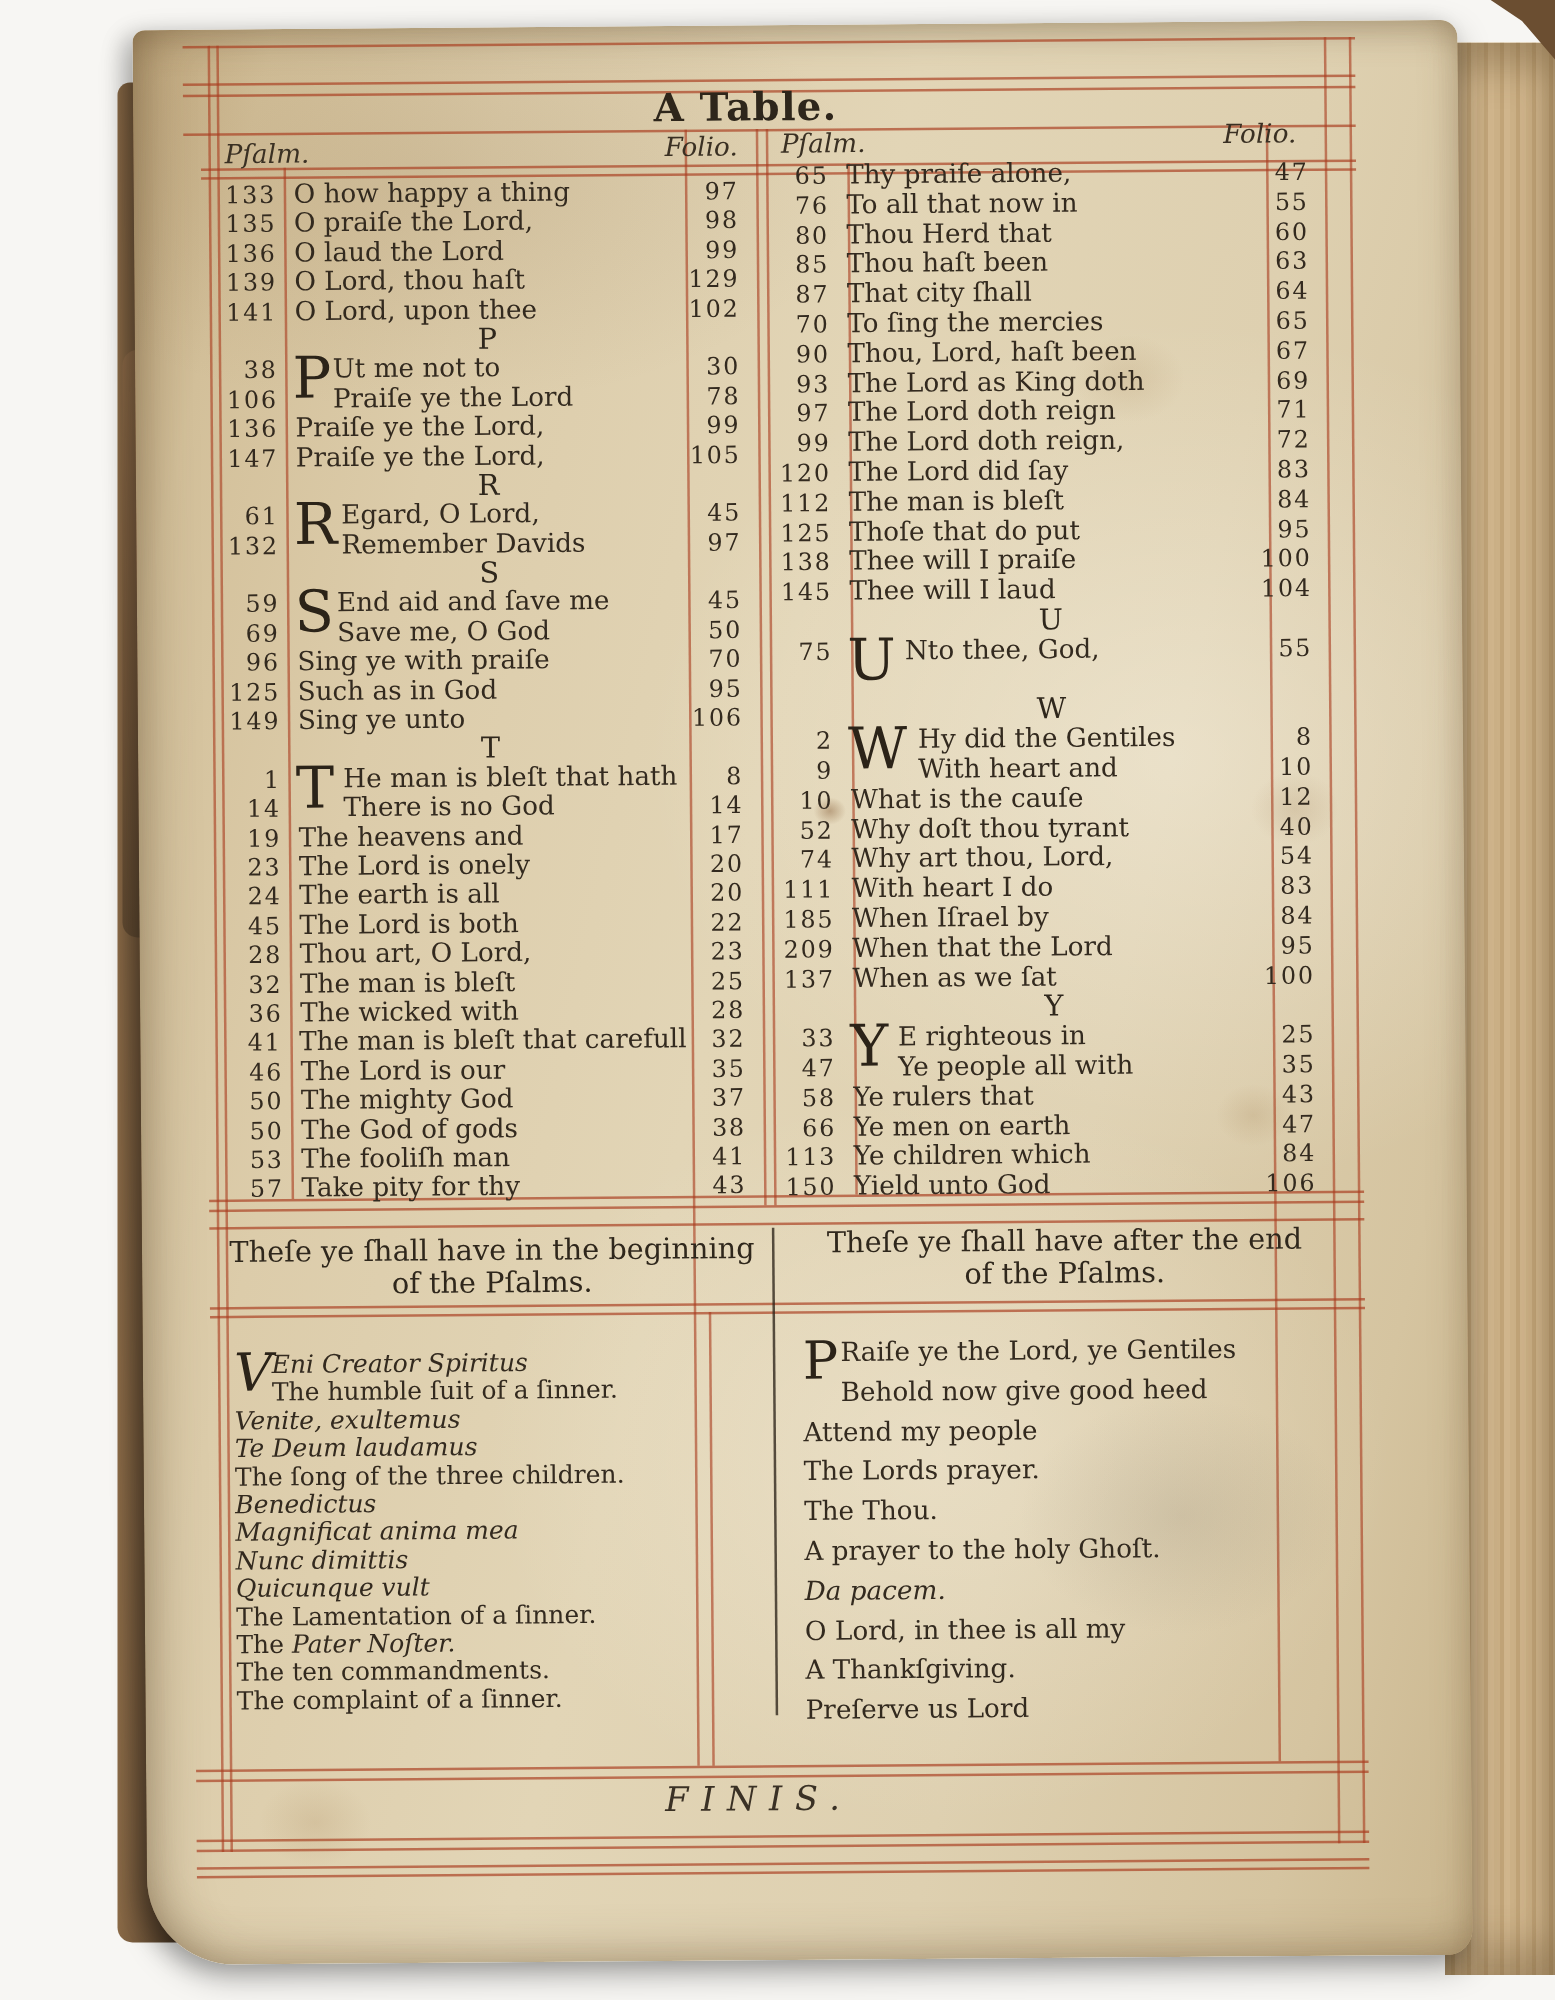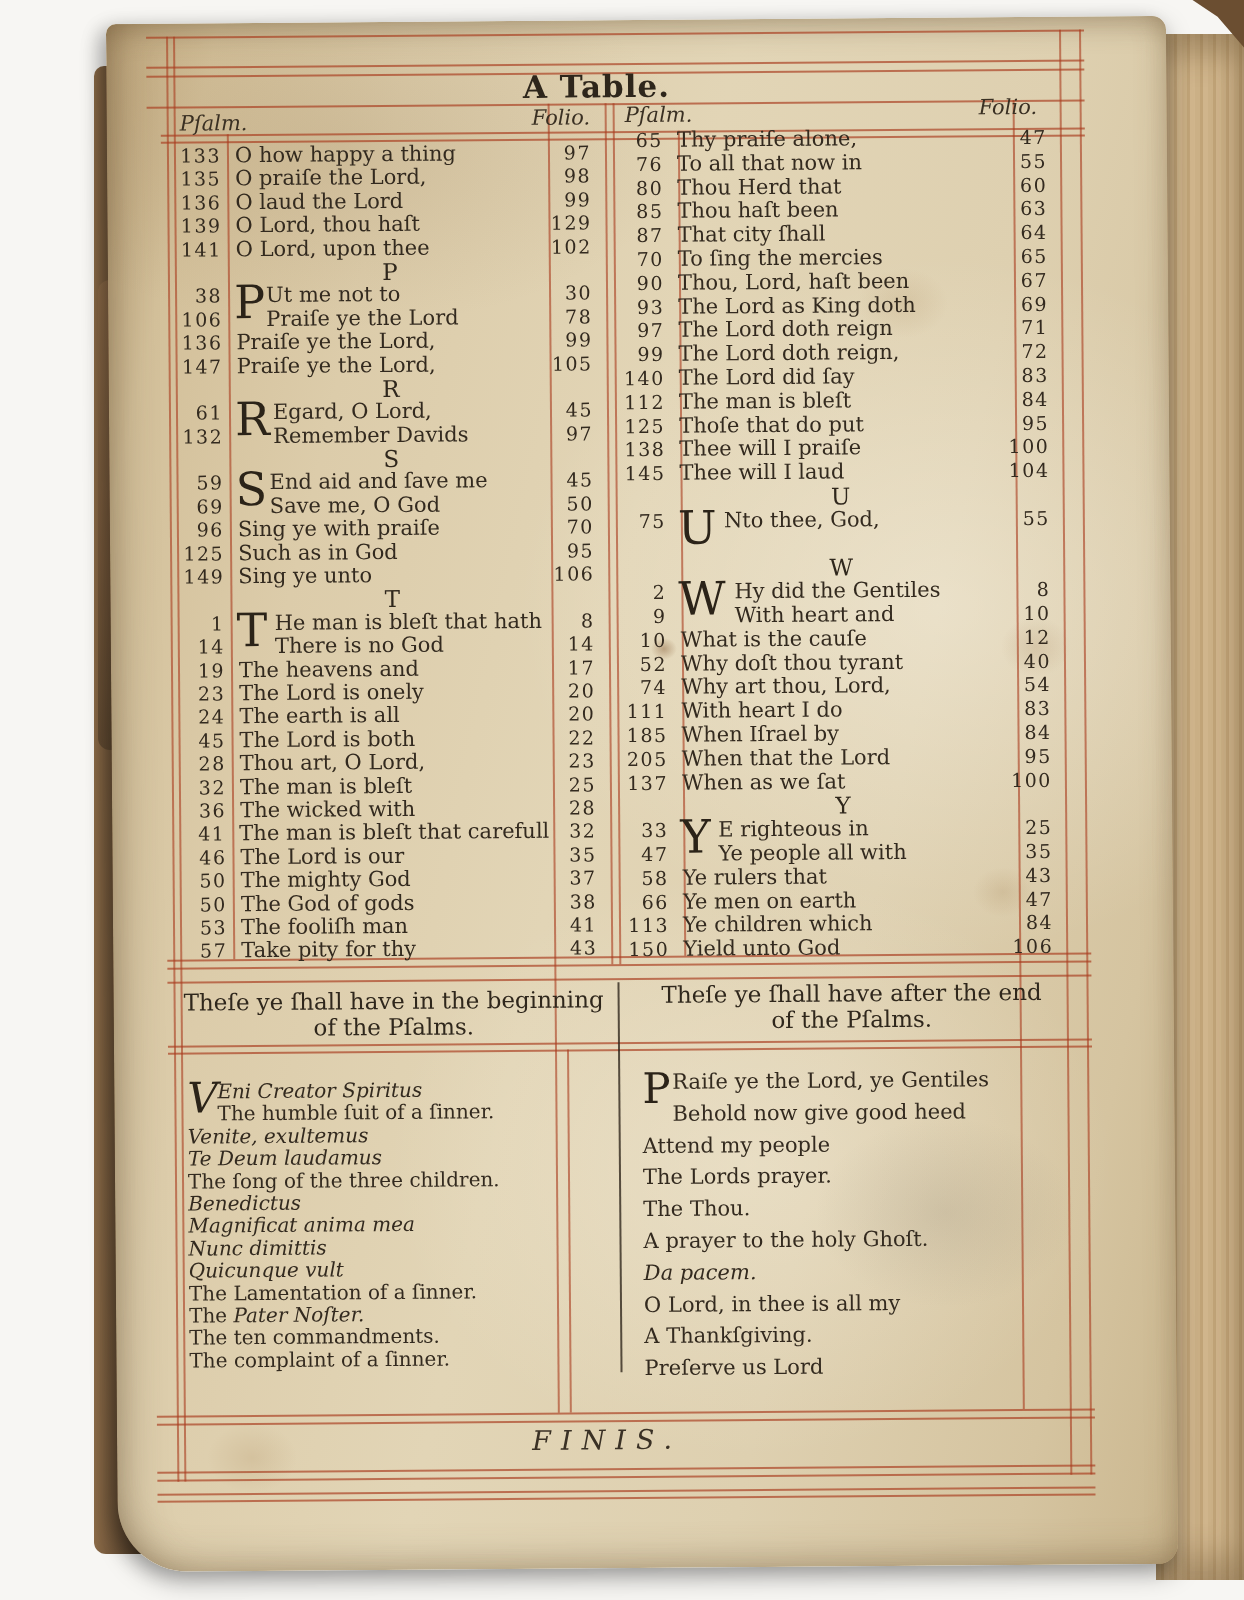--- a/index.html
+++ b/index.html
@@ -325,21 +325,21 @@
           <span class="rn">97</span>
           <span class="rt"><span>The Lord doth reign</span></span>
           <span class="rf">71</span>
         </div>
         <div class="row">
           <span class="rn">99</span>
           <span class="rt"><span>The Lord doth reign,</span></span>
           <span class="rf">72</span>
         </div>
         <div class="row">
-          <span class="rn">140</span>
+          <span class="rn">120</span>
           <span class="rt"><span>The Lord did ſay</span></span>
           <span class="rf">83</span>
         </div>
         <div class="row">
           <span class="rn">112</span>
           <span class="rt"><span>The man is bleſt</span></span>
           <span class="rf">84</span>
         </div>
         <div class="row">
           <span class="rn">125</span>
@@ -393,21 +393,21 @@
           <span class="rn">111</span>
           <span class="rt"><span>With heart I do</span></span>
           <span class="rf">83</span>
         </div>
         <div class="row">
           <span class="rn">185</span>
           <span class="rt"><span>When Iſrael by</span></span>
           <span class="rf">84</span>
         </div>
         <div class="row">
-          <span class="rn">205</span>
+          <span class="rn">209</span>
           <span class="rt"><span>When that the Lord</span></span>
           <span class="rf">95</span>
         </div>
         <div class="row">
           <span class="rn">137</span>
           <span class="rt"><span>When as we ſat</span></span>
           <span class="rf">100</span>
         </div>
         <div class="row letter-row">Y</div>
         <div class="row">

